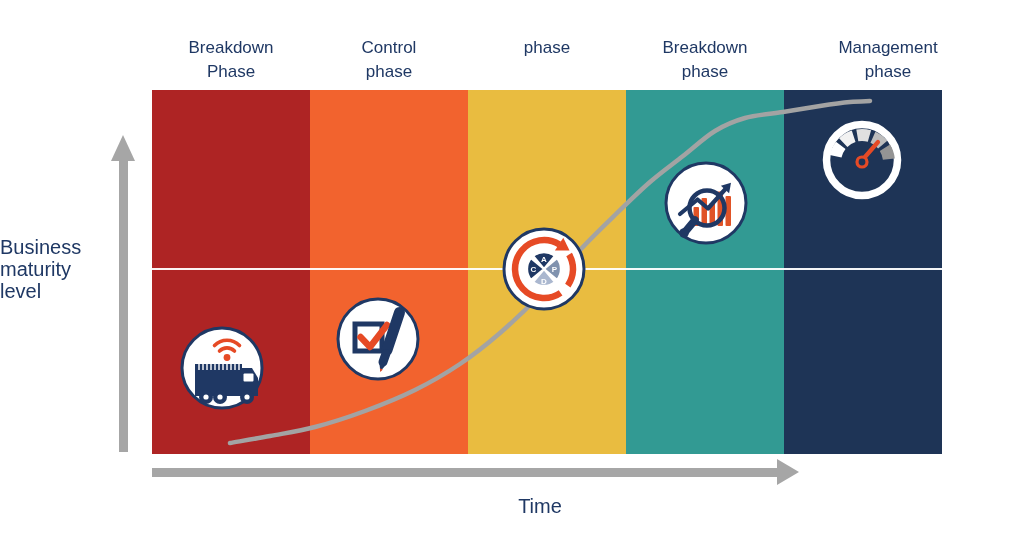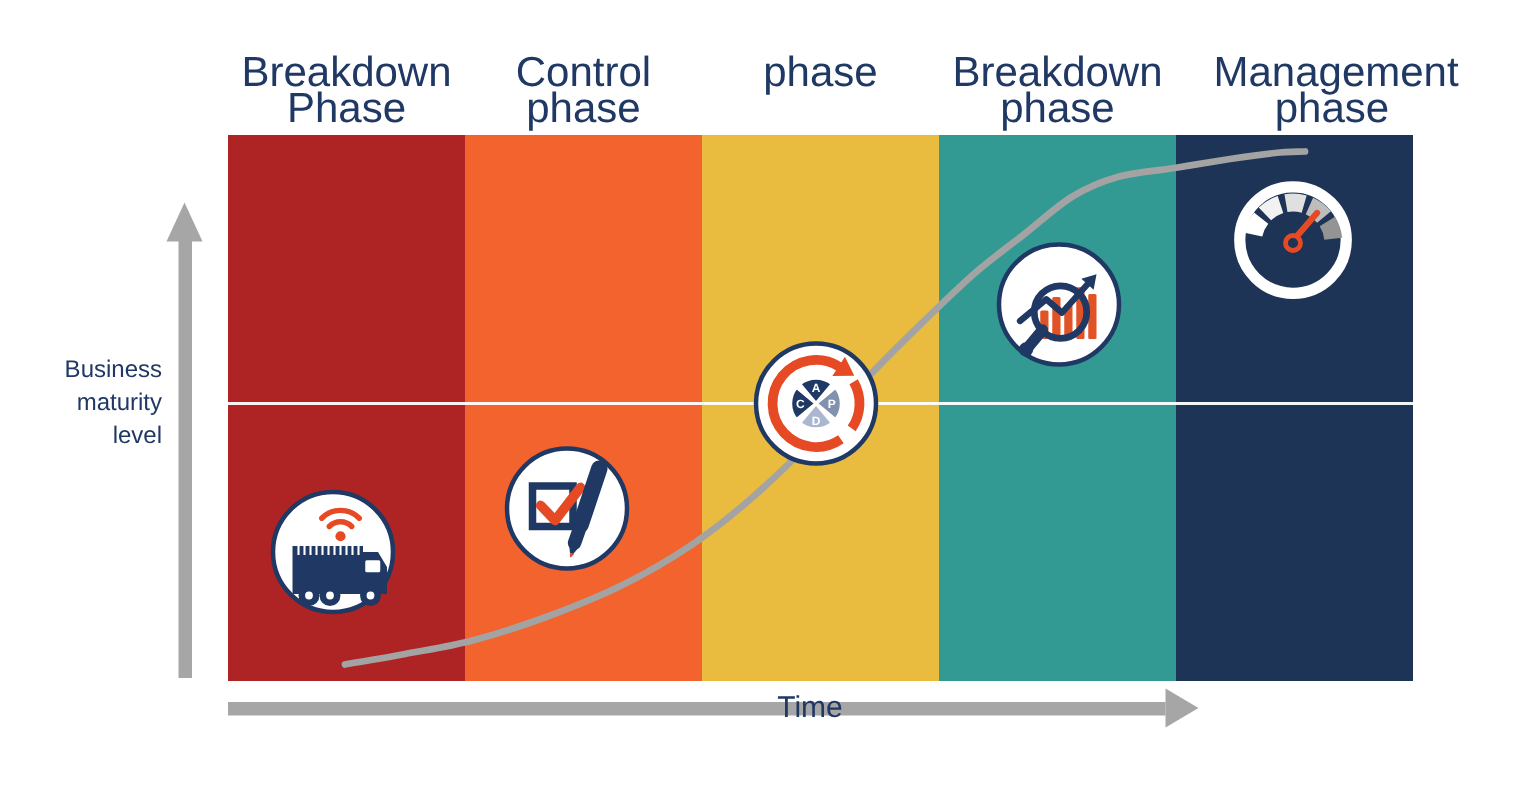--- a/index.html
+++ b/index.html
@@ -2,47 +2,47 @@
 <html><head>
 <meta charset="utf-8">
 <style>
   html,body{margin:0;padding:0;background:#ffffff;}
   .stage{
     position:relative;width:1012px;height:541px;background:#ffffff;overflow:hidden;
     font-family:"Liberation Sans", sans-serif;
   }
   .phase-header{
     position:absolute;top:36px;width:158px;text-align:center;
-    font-size:28px;line-height:24px;color:#1F3864;z-index:5;
+    font-size:17px;line-height:24px;color:#1F3864;z-index:5;
   }
   .phase-header span{display:block;}
   .band{
     position:absolute;top:90px;width:158px;height:364px;z-index:1;
   }
   .divider-line{
     position:absolute;left:152px;top:268px;width:795px;height:2px;
     background:rgba(255,255,255,0.95);z-index:2;
   }
   .curve-layer{position:absolute;left:0;top:0;z-index:3;pointer-events:none;}
   .icon{position:absolute;z-index:4;}
   .v-arrow-shaft{position:absolute;left:119px;top:160px;width:9px;height:292px;background:#A6A6A6;}
   .v-arrow-head{position:absolute;left:111px;top:135px;width:0;height:0;
     border-left:12.5px solid transparent;border-right:12.5px solid transparent;
     border-bottom:26px solid #A6A6A6;}
   .h-arrow-shaft{position:absolute;left:152px;top:468px;width:625px;height:9px;background:#A6A6A6;}
   .h-arrow-head{position:absolute;left:777px;top:459px;width:0;height:0;
     border-top:13.5px solid transparent;border-bottom:13.5px solid transparent;
     border-left:22px solid #A6A6A6;}
   .y-axis-label{
-    position:absolute;left:0;top:236px;width:108px;text-align:right;
-    font-size:16px;line-height:22px;color:#1F3864;
+    position:absolute;left:0;top:236px;width:108px;
+    font-size:20px;line-height:22px;color:#1F3864;
   }
   .y-axis-label span{display:block;}
   .x-axis-label{
-    position:absolute;left:440px;top:461px;width:200px;text-align:center;
+    position:absolute;left:440px;top:495px;width:200px;text-align:center;
     font-size:20px;color:#1F3864;
   }
   .pdca-letter{font-family:"Liberation Sans", sans-serif;font-weight:bold;}
 </style>
 </head>
 <body>
 
 <div class="stage">
 
   <div class="phase-header" style="left:152px">

